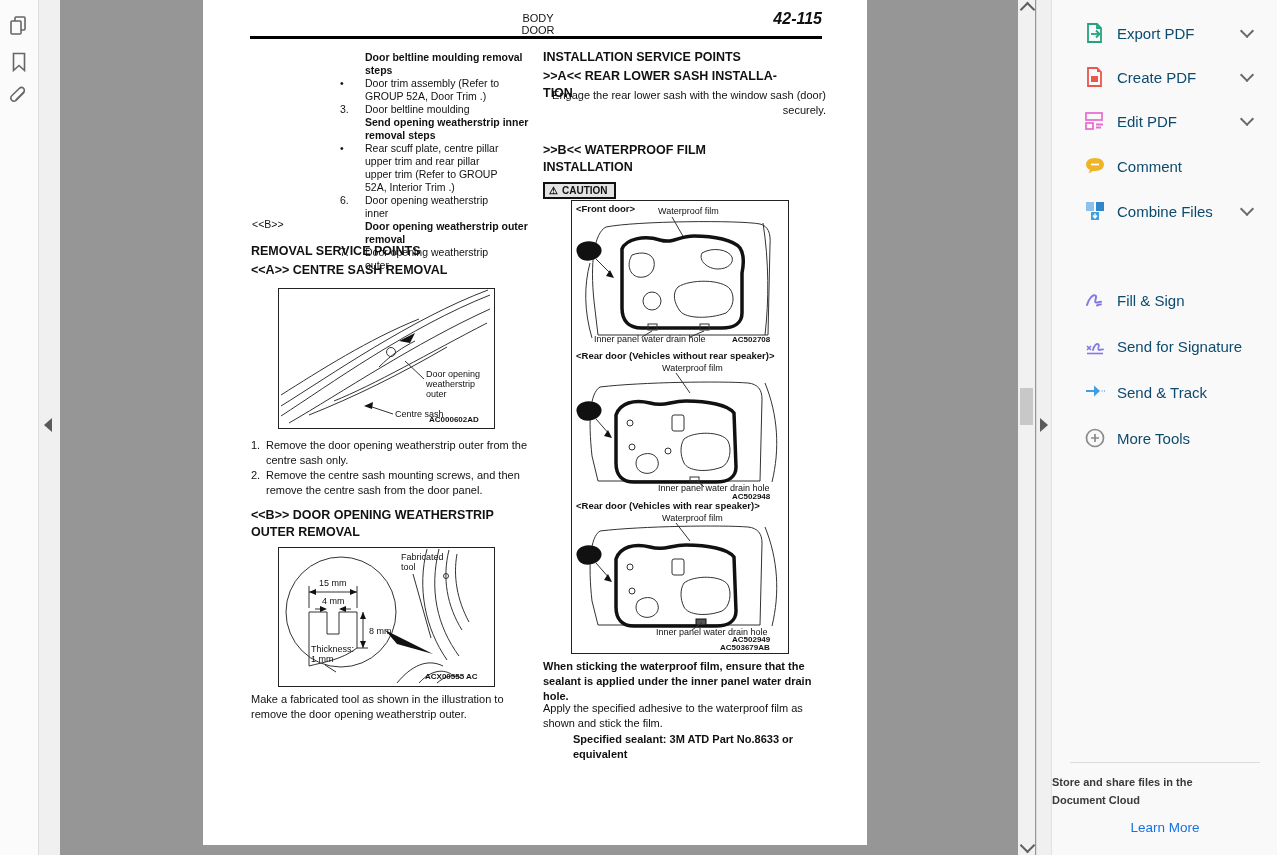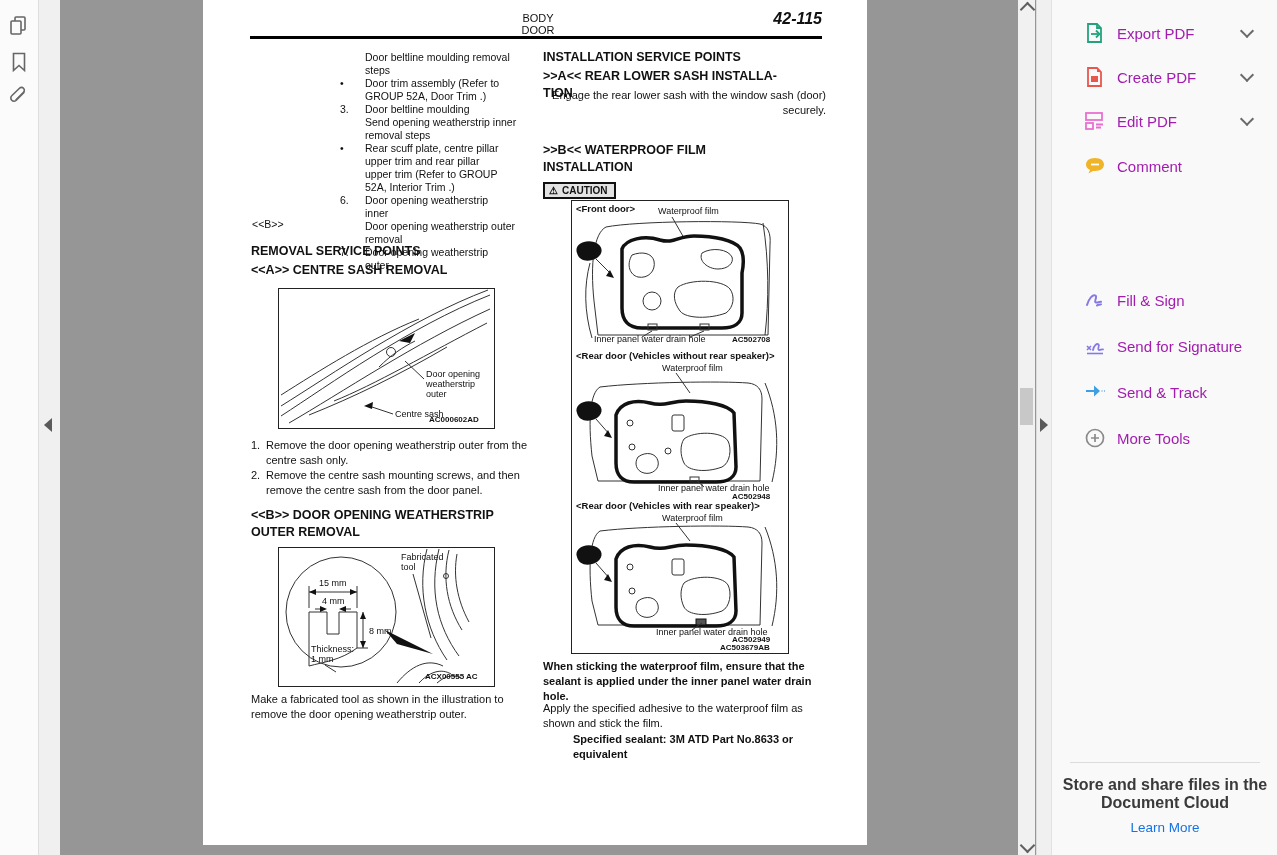--- a/index.html
+++ b/index.html
@@ -17,21 +17,21 @@
   .doc-head{font-size:11px;line-height:12px;text-align:center;}
   .pageno{font-size:16px;font-weight:bold;font-style:italic;}
   .rule{background:#000;height:3px;}
   .h1{font-size:12.5px;font-weight:bold;line-height:17px;}
   .body-t{font-size:11px;line-height:15px;}
   .bold{font-weight:bold;}
   .list{font-size:10.5px;line-height:13px;}
   .lrow{display:flex;padding-left:89px;}
   .lmark{width:25px;flex:none;}
   .ltext{width:172px;}
-  .lgroup{padding-left:114px;font-weight:normal;width:172px;box-sizing:content-box;}
+  .lgroup{padding-left:114px;font-weight:bold;width:172px;box-sizing:content-box;}
   .fig{border:1px solid #222;background:#fff;}
   .step{display:flex;}
   .step .num{width:15px;flex:none;}
   .caution{border:2px solid #111;background:#e3e3e3;font-size:10px;font-weight:bold;
            padding:1px 6px 1px 4px;display:inline-flex;align-items:center;gap:4px;}
   svg text{font-family:"Liberation Sans",sans-serif;fill:#111;}
   .ln{fill:none;stroke:#333;stroke-width:1;}
   .thick{fill:none;stroke:#111;stroke-width:3.5;}
   .flab{font-size:9px;}
   .fcap{font-size:9.5px;font-weight:bold;}
@@ -42,25 +42,25 @@
   .chev-up{top:4px;border-left:2px solid #5f5f5f;border-top:2px solid #5f5f5f;transform:rotate(45deg);}
   .chev-down{bottom:4px;border-right:2px solid #5f5f5f;border-bottom:2px solid #5f5f5f;transform:rotate(45deg);}
   #sb-thumb{position:absolute;left:2px;top:388px;width:13px;height:37px;background:#c8c8c8;cursor:pointer;}
   #right-strip{left:1036px;top:0;width:15px;height:855px;background:#f0f0f0;border-left:1px solid #dcdcdc;}
   #right-collapse{position:absolute;left:3px;top:418px;width:0;height:0;
      border-top:7px solid transparent;border-bottom:7px solid transparent;border-left:8px solid #5a5a5a;}
   
   #tools{left:1051px;top:0;width:226px;height:855px;background:#f9f9f9;border-left:1px solid #e2e2e2;}
   .tool-row{position:absolute;left:0;width:226px;height:44px;display:flex;align-items:center;cursor:pointer;}
   .tool-icon{margin-left:31px;width:24px;height:24px;flex:none;}
-  .tool-label{margin-left:10px;font-size:15px;color:#a21caf;}
+  .tool-label{margin-left:10px;font-size:15px;color:#0c4a6e;}
   .chev{position:absolute;right:26px;width:8px;height:8px;border-right:2px solid #6a6a6a;
         border-bottom:2px solid #6a6a6a;transform:rotate(45deg);top:15px;}
   #promo-divider{position:absolute;left:18px;top:762px;width:190px;height:1px;background:#dcdcdc;}
-  .promo-title{position:absolute;left:0;width:226px;text-align:center;font-size:16px;
+  .promo-title{position:absolute;left:0;width:226px;text-align:left;font-size:11px;
                font-weight:bold;color:#3a3a3a;}
   #promo-link{position:absolute;left:0;top:820px;width:226px;text-align:center;font-size:13.5px;
               color:#1473e6;cursor:pointer;}
 </style>
 </head>
 <body>
 
 <div id="app">
 
   <div class="abs" id="left-bar">
@@ -336,20 +336,32 @@
     <div class="tool-row" style="top:144px">
       <span class="tool-icon">
         <svg width="24" height="24" viewBox="0 0 24 24">
           <path d="M12 4 C 6.5 4 3 6.8 3 10.5 C 3 13 4.6 15 7 16 L 5.5 19.5 L 10 16.9 C 10.6 17 11.3 17 12 17 C 17.5 17 21 14.2 21 10.5 C 21 6.8 17.5 4 12 4 Z" fill="#f0b429"></path>
           <path d="M8 10.5 h8" stroke="#fff" stroke-width="1.8"></path>
         </svg>
       </span>
       <span class="tool-label">Comment</span>
     </div>
 
+    <div class="tool-row" style="top:189px">
+      <span class="tool-icon">
+        <svg width="24" height="24" viewBox="0 0 24 24">
+          <rect x="3" y="3" width="8" height="9" fill="#8fc0ea"></rect>
+          <rect x="13" y="3" width="8" height="9" fill="#2f87c9"></rect>
+          <rect x="8" y="13" width="8" height="8" fill="#3f9fe0"></rect>
+          <path d="M12 14.5 v4 m-2 -2 l2 2.5 2 -2.5" stroke="#fff" stroke-width="1.4" fill="none"></path>
+        </svg>
+      </span>
+      <span class="tool-label">Combine Files</span>
+      <span class="chev"></span>
+    </div>
 
 
     <div class="tool-row" style="top:278px">
       <span class="tool-icon">
         <svg width="24" height="24" viewBox="0 0 24 24">
           <path d="M4 17 C 6 10 10 6 12.5 7.5 C 14.5 9 11 13 12.5 14.2 C 14 15.4 16 13.5 18 13.8" fill="none" stroke="#8579e8" stroke-width="2" stroke-linecap="round"></path>
           <path d="M14 17.5 c1.5 -1.5 2.5 0 4 -1.2" fill="none" stroke="#8579e8" stroke-width="2" stroke-linecap="round"></path>
         </svg>
       </span>
       <span class="tool-label">Fill &amp; Sign</span>

